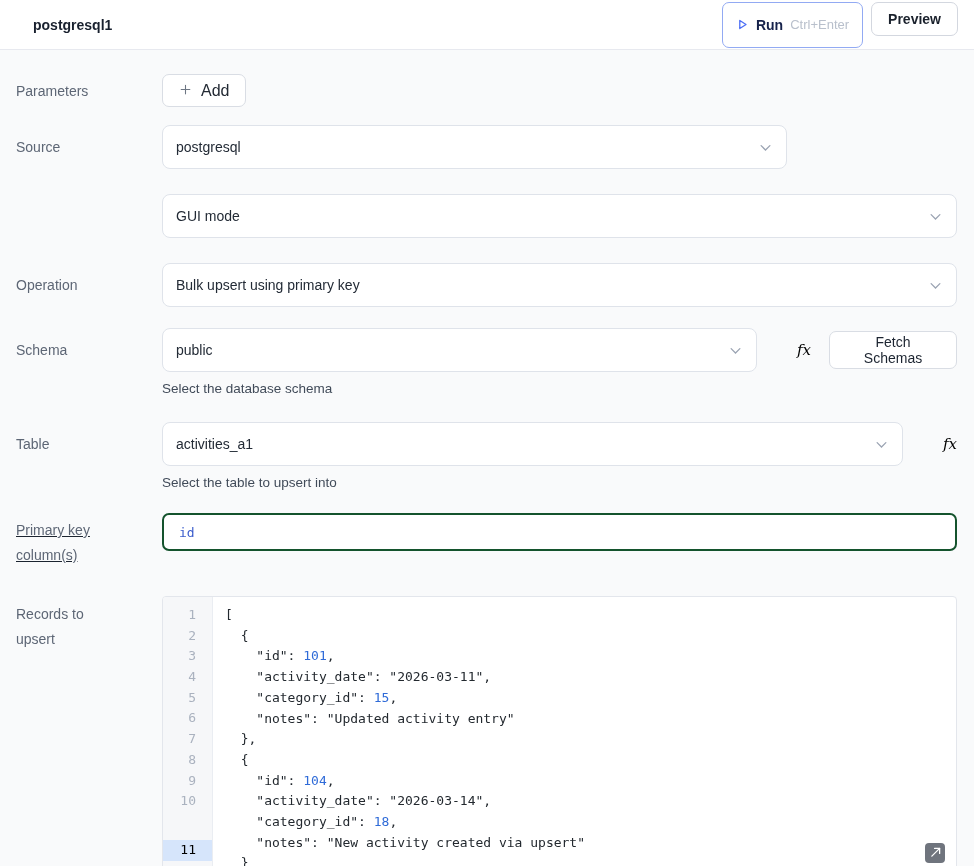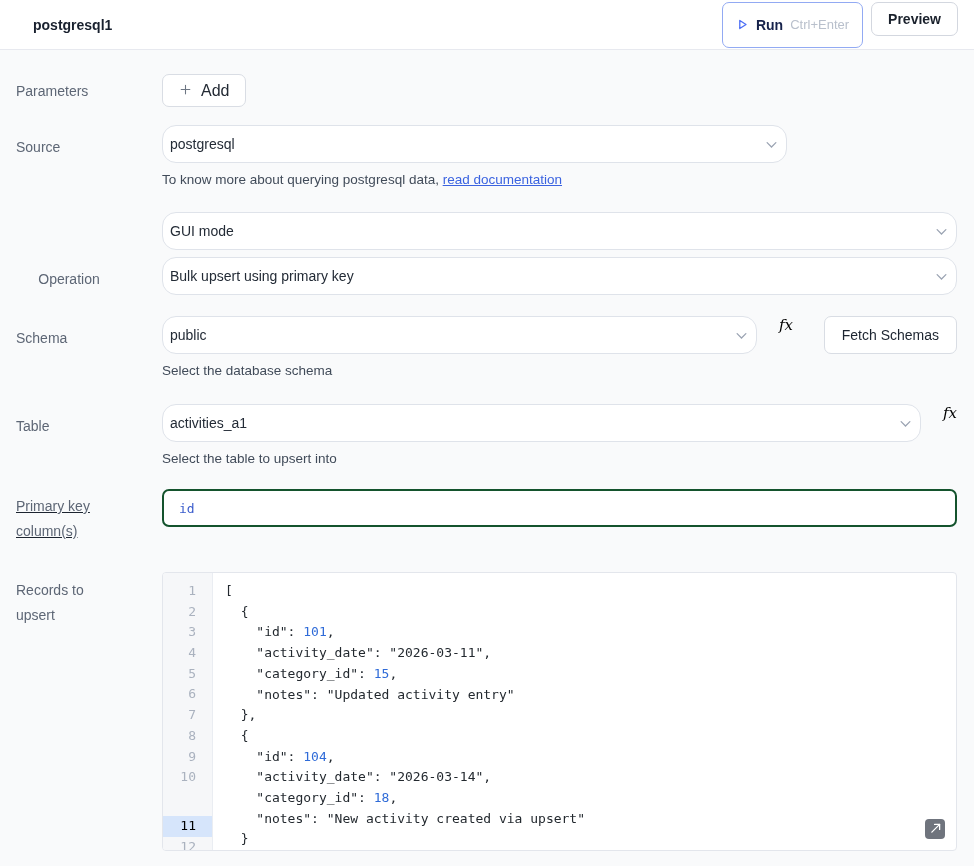--- a/index.html
+++ b/index.html
@@ -47,43 +47,43 @@
   .row-label {
     width:146px; flex:none; padding-right:40px; padding-top:10px;
     font-size:14px; color:#5d6675; line-height:25px;
   }
   .row-content { flex:1; min-width:0; }
 
   .row-parameters { margin-top:24px; }
   .row-parameters .row-label { padding-top:5px; }
   .row-source { margin-top:18px; }
   .row-mode { margin-top:25px; }
-  .row-operation { margin-top:7px;text-align:center; }
+  .row-operation { margin-top:25px; }
   .row-schema { margin-top:21px; }
   .row-table { margin-top:26px; }
   .row-pk { margin-top:23px;text-decoration:underline; }
   .row-pk .row-label { padding-top:5px; }
   .row-records { margin-top:28px; }
   .row-records .row-label { padding-top:6px; }
 
   .add-btn {
     display:inline-flex; align-items:center; gap:9px; height:33px; padding:0 16px;
     background:#ffffff; border:1px solid #d9dde4; border-radius:7px;
     font-size:16px; color:#232a34; cursor:pointer; font-family:inherit;
   }
 
   .select {
-    height:38px; background:#ffffff; border:1px solid #dfe3ea; border-radius:14px;
-    display:flex; align-items:center; padding:0 7px; font-size:14px; color:#232b36;
+    height:44px; background:#ffffff; border:1px solid #dfe3ea; border-radius:8px;
+    display:flex; align-items:center; padding:0 13px; font-size:14px; color:#232b36;
     cursor:pointer;
   }
   .select .chev { margin-left:auto; display:flex; align-items:center; }
   .w-source { width:625px; }
   .w-schema { width:595px; flex:none; }
-  .flex-row { display:flex; align-items:flex-start; }
+  .flex-row { display:flex; align-items:center;gap:18px; }
   .fx {
     font-family:"DejaVu Serif", serif; font-style:italic; font-size:15px;
     color:#000000; margin-left:22px; cursor:pointer;
   }
   .fetch-btn {
     margin-left:auto; height:38px; padding:0 17px; background:#ffffff;
     border:1px solid #d9dde4; border-radius:7px; font-size:14px; font-weight:500;
     color:#1c2430; cursor:pointer; font-family:inherit;
   }
   .table-select { flex:1; min-width:0; }
@@ -161,23 +161,20 @@
   <div class="row row-source">
     <div class="row-label">Source</div>
     <div class="row-content">
       <div class="select w-source">
         <span>postgresql</span>
         <span class="chev">
           <svg width="15" height="15" viewBox="0 0 24 24" fill="none" stroke="#9aa3b2" stroke-width="2" stroke-linecap="round">
               <path d="M5 9l7 7 7-7"></path>
             </svg>
         </span>
-      </div>
-      <div class="helper">
-        <span>To know more about querying postgresql data, </span><a>read documentation</a>
       </div>
     </div>
   </div>
 
   <div class="row row-mode">
     <div class="row-label"></div>
     <div class="row-content">
       <div class="select">
         <span>GUI mode</span>
         <span class="chev">

